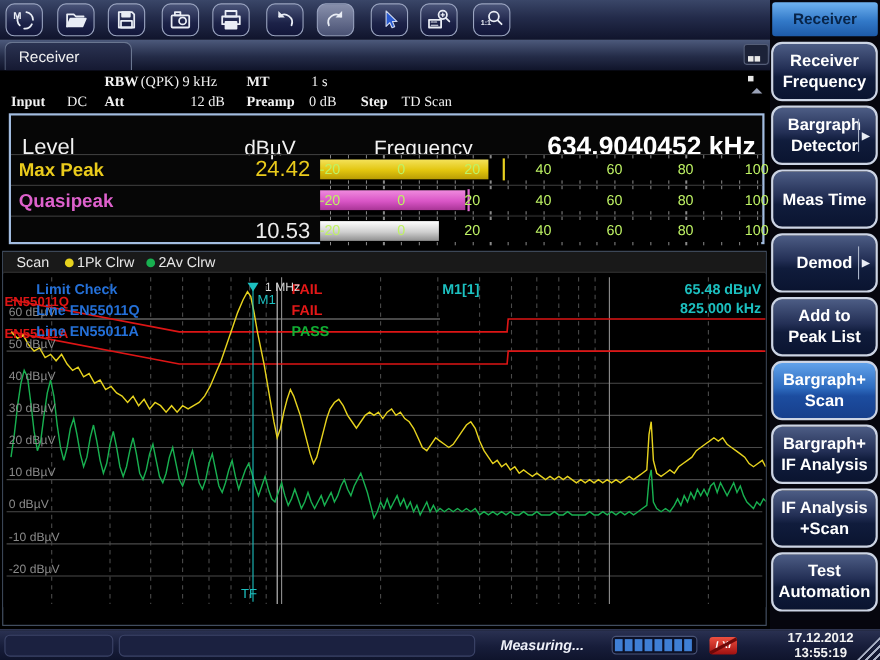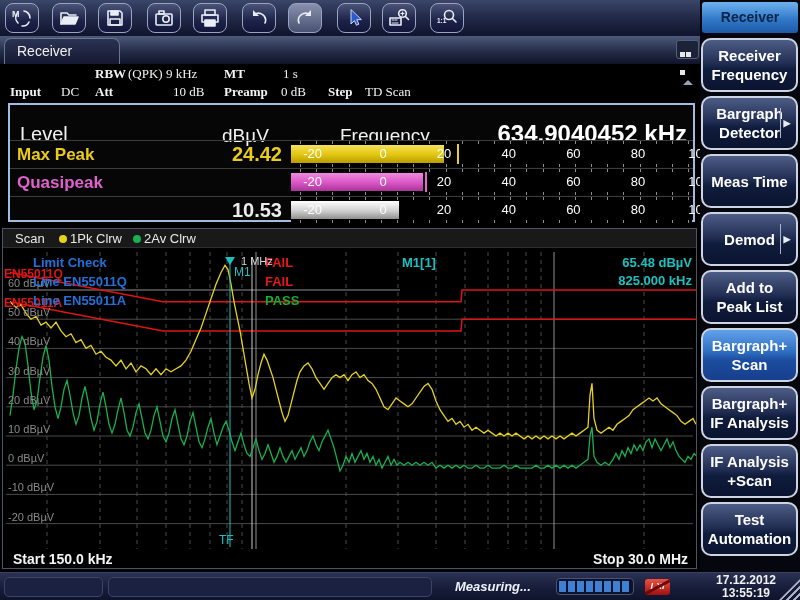--- a/index.html
+++ b/index.html
@@ -37,32 +37,32 @@
 
   
   #meter { left:8px; top:103px; width:687px; height:119px; border:2px solid #a2bcdf; background:#060606; }
   #meter-header { position:absolute; left:0; top:0; width:683px; height:35px;margin-top:13px; }
   #level-label { position:absolute; left:10px; top:5px; font-size:20px; color:#f2f2f2; }
   #unit-label  { position:absolute; left:212px; top:7px; font-size:19px; color:#f2f2f2; }
   #freq-label  { position:absolute; left:330px; top:7px; font-size:19px; color:#f2f2f2; }
   #freq-value  { position:absolute; right:6px; top:2px; font-size:24px; font-weight:bold; color:#fff; }
   .meter-row { position:absolute; left:0; width:683px; height:27px; border-top:1px solid #3c3c3c; }
   .mr-label { position:absolute; left:7px; top:4px; font-size:17px; font-weight:bold; }
-  .mr-value { position:absolute; left:150px; width:122px; top:2px; font-size:20px; font-weight:bold; text-align:right; }
+  .mr-value { position:absolute; left:150px; width:122px; top:2px; font-size:20px; font-weight:normal; text-align:right; }
   .mr-bars  { position:absolute; left:281px; right:1px; top:0; height:26px; background:#000; }
   .mr-ticks { position:absolute; left:0; right:0; height:3px;
     background:repeating-linear-gradient(90deg,#8a8a8a 0 1px,transparent 1px 16.17px);
     background-position:9px 0; }
   .mr-bar { position:absolute; left:0; top:4px; height:18px; }
   .bar-yellow { background:linear-gradient(180deg,#f4e25a,#e2c50e 55%,#b89c04); }
   .bar-pink   { background:linear-gradient(180deg,#ef8ade,#d955c6 55%,#a93596); }
   .bar-silver { background:linear-gradient(180deg,#ffffff,#cfcfcf 55%,#8f8f8f); }
   .mr-peak { position:absolute; top:3px; width:2px; height:20px; }
-  .mr-scale-label { position:absolute; top:5px; width:44px; margin-left:-22px; text-align:right;
-    font-size:13px; color:#ffffff; }
+  .mr-scale-label { position:absolute; top:5px; width:44px; margin-left:-22px; text-align:center;
+    font-size:13px; color:#bef264; }
 
   
   #scan-pane { left:2px; top:228px; width:695px; height:341px; border:1px solid #49566a; background:#000; }
   #scan-header { position:absolute; left:0; top:0; width:693px; height:19px; background:#191919;
     border-bottom:1px solid #303030; font-size:13px; color:#e8e8e8; }
   #scan-title { position:absolute; left:12px; top:2px; }
   .legend-item { position:absolute; top:2px; }
   .legend-dot { display:inline-block; width:8px; height:8px; border-radius:50%; margin-right:3px; }
   #scan-plot { position:absolute; left:0; top:20px; width:693px; height:303px; display:block; background:#000; }
   #scan-plot text { font-family:"Liberation Sans", sans-serif; }
@@ -191,21 +191,21 @@
   </div>
 
   <div>
     <span class="set b" style="left:95px;top:66px">RBW</span>
     <span class="set" style="left:128px;top:66px">(QPK) 9 kHz</span>
     <span class="set b" style="left:224px;top:66px">MT</span>
     <span class="set" style="left:283px;top:66px">1 s</span>
     <span class="set b" style="left:10px;top:84px">Input</span>
     <span class="set" style="left:61px;top:84px">DC</span>
     <span class="set b" style="left:95px;top:84px">Att</span>
-    <span class="set" style="left:173px;top:84px">10 dB</span>
+    <span class="set" style="left:173px;top:84px">12 dB</span>
     <span class="set b" style="left:224px;top:84px">Preamp</span>
     <span class="set" style="left:281px;top:84px">0 dB</span>
     <span class="set b" style="left:328px;top:84px">Step</span>
     <span class="set" style="left:365px;top:84px">TD Scan</span>
   </div>
 
   <div id="meter" class="abs">
     <div id="meter-header">
       <span id="level-label">Level</span>
       <span id="unit-label">dBµV</span>
@@ -327,24 +327,20 @@
         <text x="262" y="37" font-size="13" font-weight="bold" fill="#e41818">FAIL</text>
         <text x="30" y="56" font-size="13" font-weight="bold" fill="#2470d8">Line EN55011A</text>
         <text x="262" y="56" font-size="13" font-weight="bold" fill="#12b034">PASS</text>
         <text x="238" y="16" font-size="11" fill="#d8d8d8">1 MHz</text>
         <text x="231" y="27" font-size="12" fill="#1cc0c0">M1</text>
         <text x="216" y="295" font-size="12" fill="#1cc0c0">TF</text>
         <text x="399" y="18" font-size="13" font-weight="bold" fill="#1cc0c0">M1[1]</text>
         <text x="689" y="18" text-anchor="end" font-size="13" font-weight="bold" fill="#1cc0c0">65.48 dBµV</text>
         <text x="689" y="36" text-anchor="end" font-size="13" font-weight="bold" fill="#1cc0c0">825.000 kHz</text>
       </svg>
-    <div id="scan-footer">
-      <span id="scan-start">Start 150.0 kHz</span>
-      <span id="scan-stop">Stop 30.0 MHz</span>
-    </div>
   </div>
 
   <div id="sidebar" class="abs">
     <div id="sidebar-header">Receiver</div>
     <div id="softkeys">
         <div class="softkey" style="top: 38px;">
           <div>Receiver</div>
           <div>Frequency</div>
         </div>
         <div class="softkey" style="top: 96px;">

